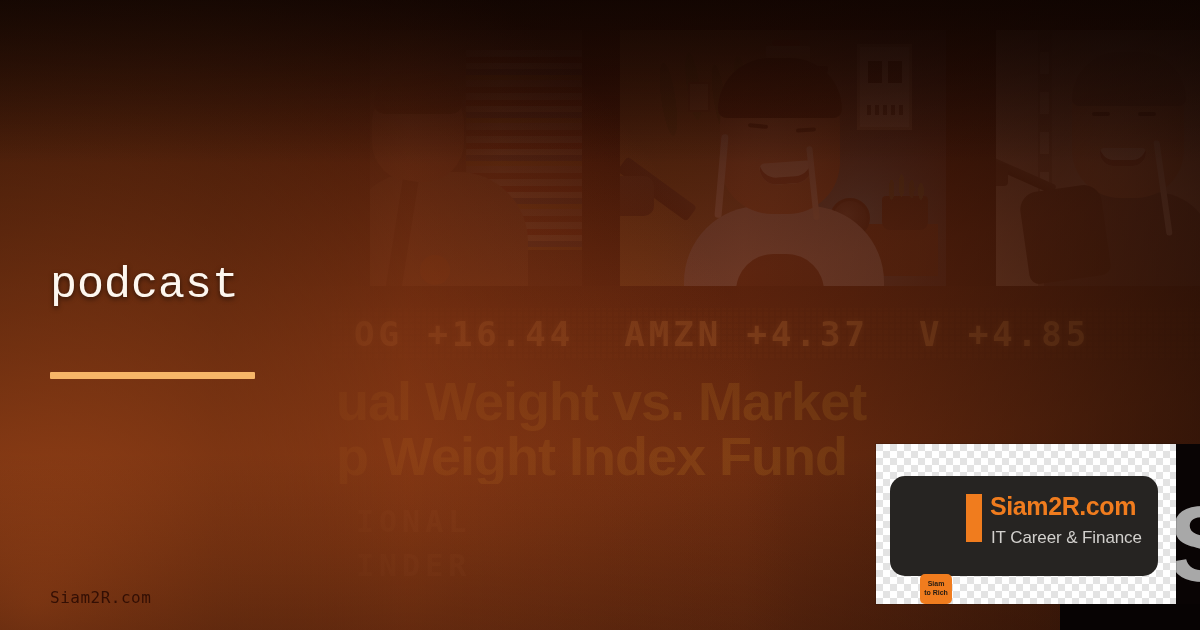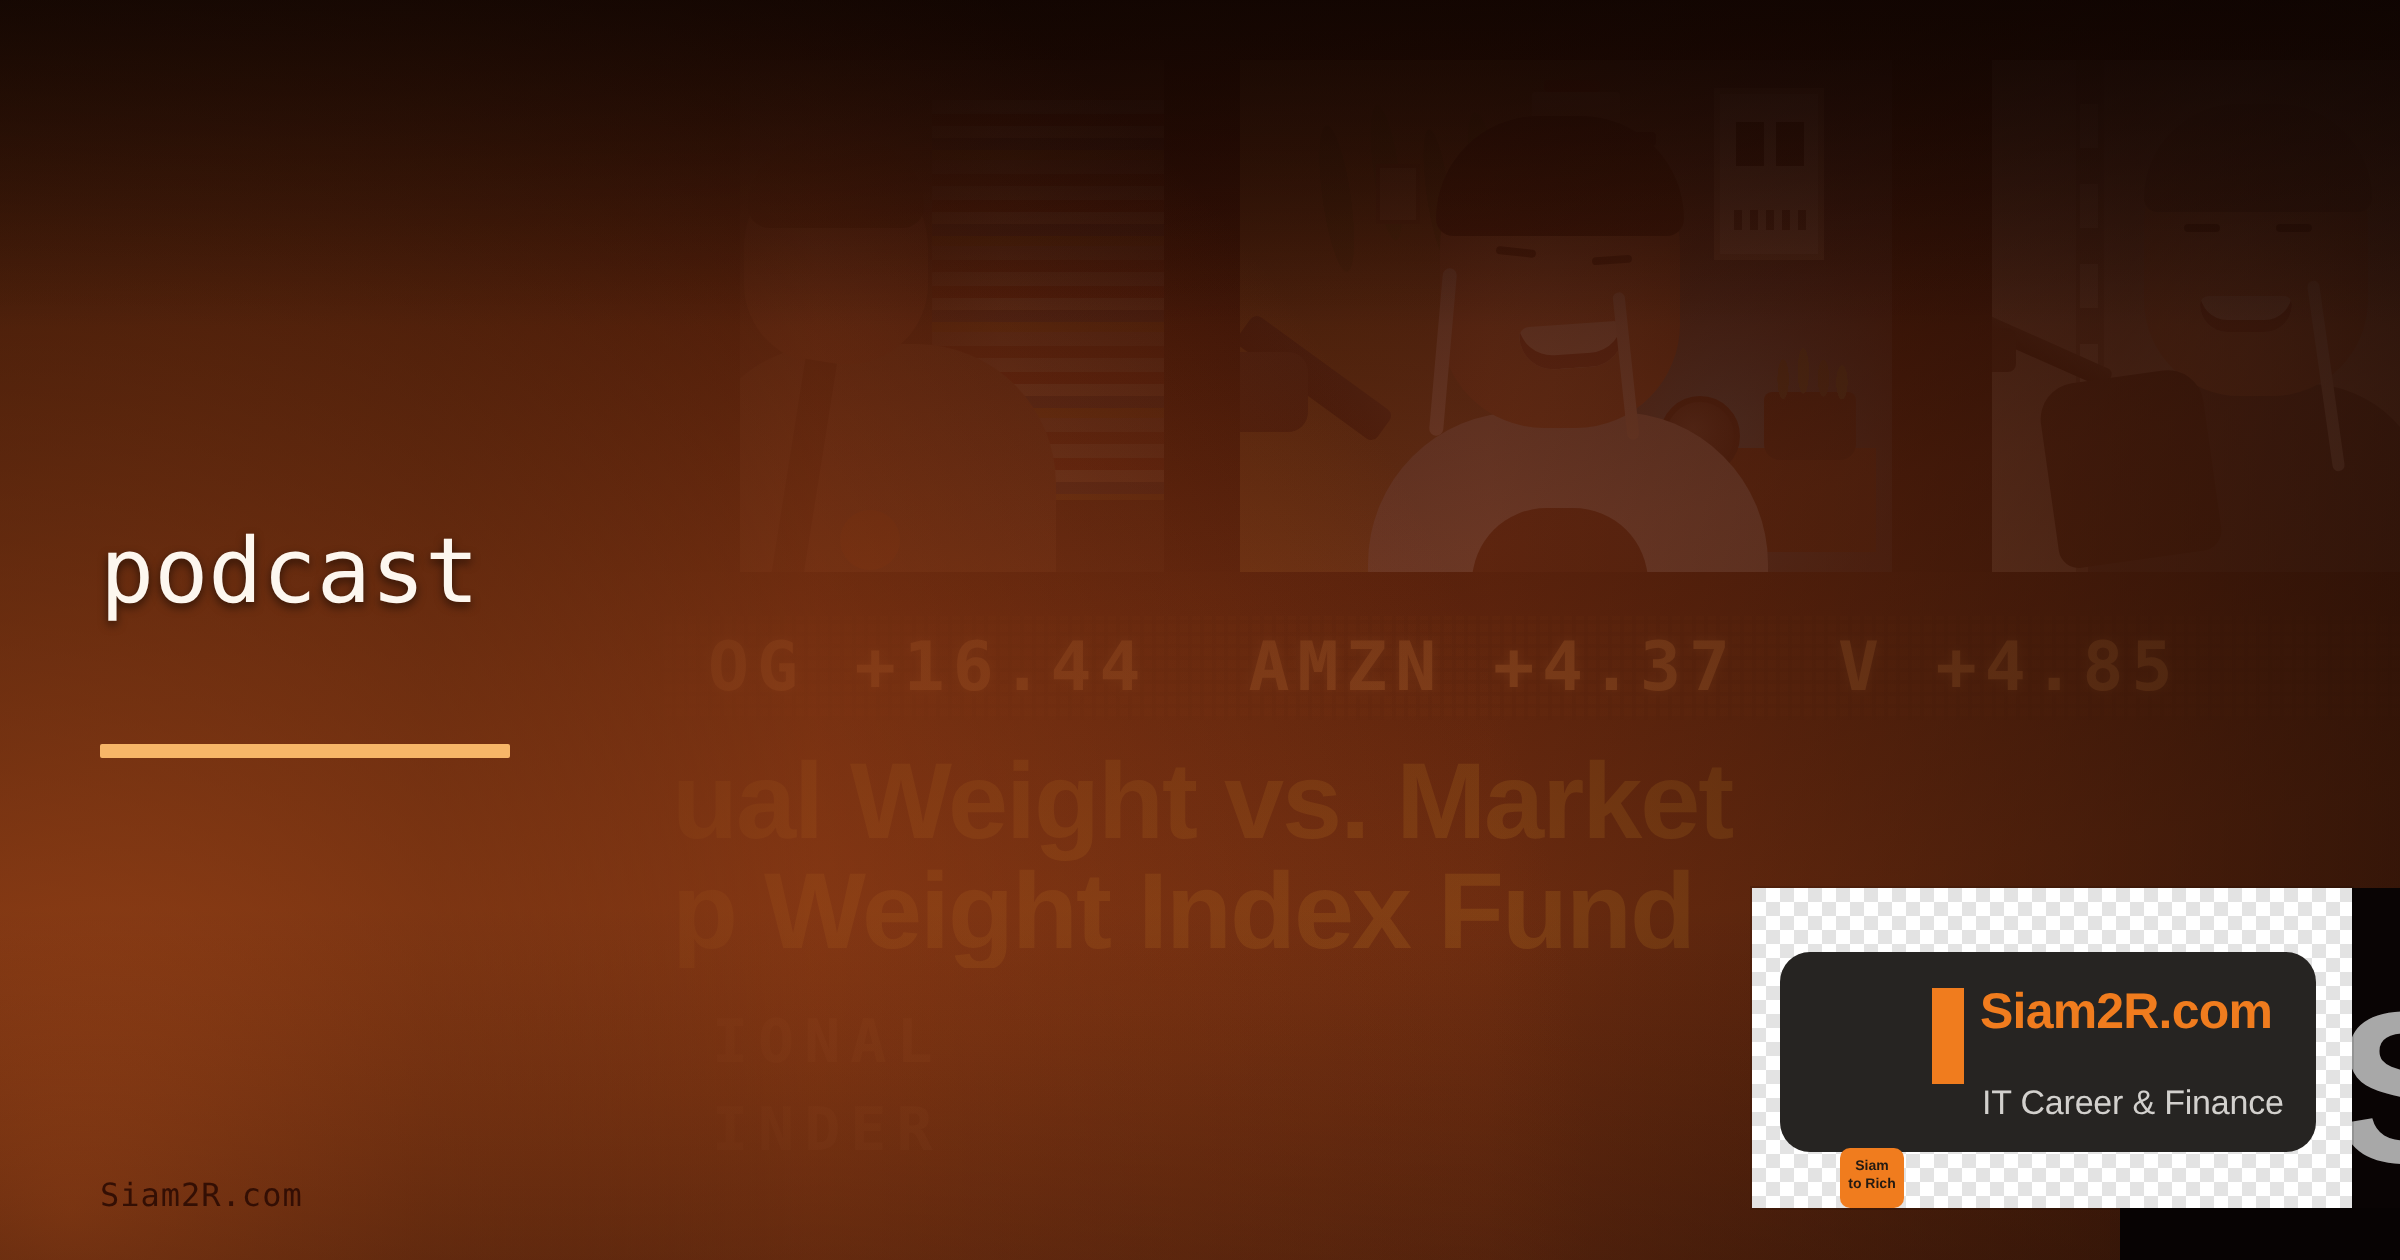--- a/index.html
+++ b/index.html
@@ -215,21 +215,21 @@
   }
 
   
   .headline {
     position:absolute; left:50px; top:256px; width:700px;
     font-family:"DejaVu Sans Mono", monospace;
     font-size:45px; line-height:1.32; font-weight:400;
     color:#fdf7ef; letter-spacing:0px;
     text-shadow:0 2px 5px rgba(0,0,0,.55);
   }
-  .headline .l2 { display:block; }
+  .headline .l2 { display:block;font-family:Liberation Mono, monospace; }
   .underline-bar {
     position:absolute; left:50px; top:372px; width:205px; height:7px;
     background:#f7b668; border-radius:1px;
   }
 
   
   .watermark {
     position:absolute; left:50px; top:588px;
     font-family:"DejaVu Sans Mono", monospace;
     font-size:16px; letter-spacing:.5px;
@@ -249,21 +249,21 @@
   }
   .logo-bar {
     position:absolute; left:76px; top:18px; width:16px; height:48px;
     background:#f07c1e;
   }
   .logo-title {
     position:absolute; left:100px; top:16px;
     font-size:25px; font-weight:700; color:#f07c1e; letter-spacing:-.4px;
   }
   .logo-sub {
-    position:absolute; left:101px; top:66px;
+    position:absolute; left:101px; top:52px;
     font-size:17px; font-weight:400; color:#d2d0cd; letter-spacing:-.1px;
   }
   .logo-badge {
     position:absolute; left:30px; top:98px; width:32px; height:30px;
     background:#f07c1e; border-radius:5px;
     display:flex; flex-direction:column; align-items:center; justify-content:center;
     font-size:7px; font-weight:700; color:#231a12; line-height:1.25;
   }
 
   

